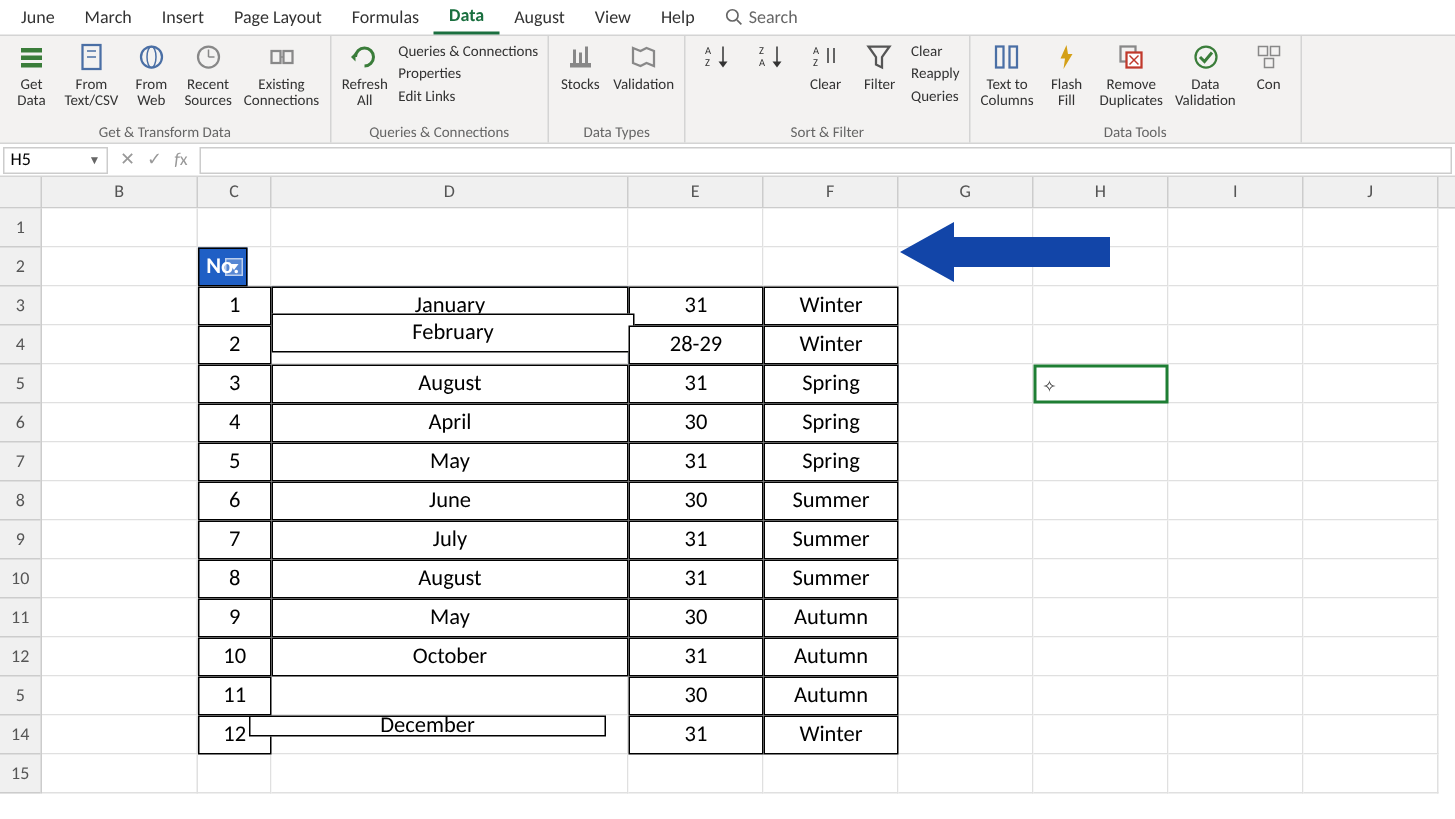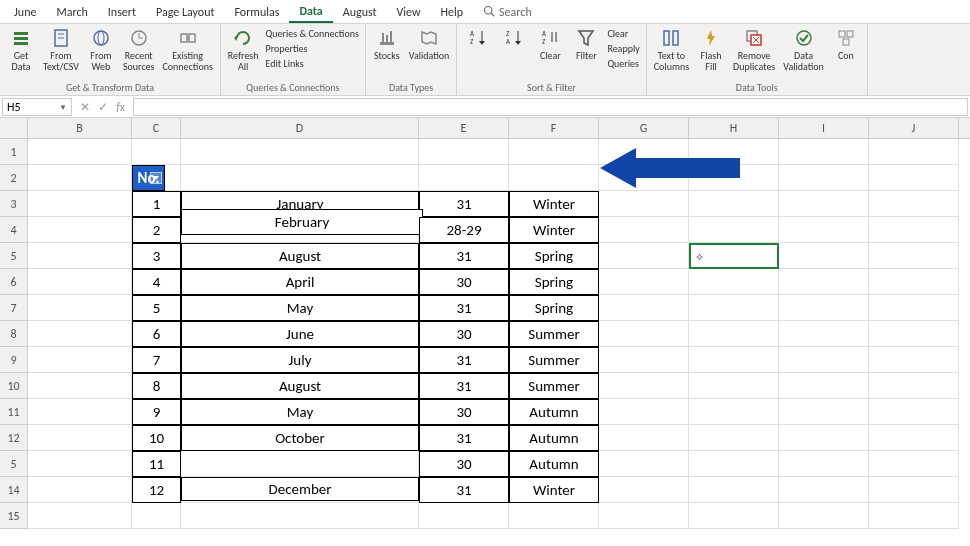--- a/index.html
+++ b/index.html
@@ -509,21 +509,21 @@
       <div class="cell tbl-cell" style="left: 391px; top: 260px; width: 90px; height: 26px;">30</div>
       <div class="cell tbl-cell" style="left: 481px; top: 260px; width: 90px; height: 26px;">Autumn</div>
       <div class="cell tbl-cell" style="left: 104px; top: 286px; width: 49px; height: 26px;">10</div>
       <div class="cell tbl-cell" style="left: 153px; top: 286px; width: 238px; height: 26px;">October</div>
       <div class="cell tbl-cell" style="left: 391px; top: 286px; width: 90px; height: 26px;">31</div>
       <div class="cell tbl-cell" style="left: 481px; top: 286px; width: 90px; height: 26px;">Autumn</div>
       <div class="cell tbl-cell" style="left: 104px; top: 312px; width: 49px; height: 26px;">11</div>
       <div class="cell tbl-cell" style="left: 391px; top: 312px; width: 90px; height: 26px;">30</div>
       <div class="cell tbl-cell" style="left: 481px; top: 312px; width: 90px; height: 26px;">Autumn</div>
       <div class="cell tbl-cell" style="left: 104px; top: 338px; width: 49px; height: 26px;">12</div>
-      <div class="cell tbl-cell" style="left: 153px; top: 338px; width: 238px; height: 24px;">December</div>
+      <div class="cell tbl-cell" style="left: 138px; top: 338px; width: 238px; height: 14px;">December</div>
       <div class="cell tbl-cell" style="left: 391px; top: 338px; width: 90px; height: 26px;">31</div>
       <div class="cell tbl-cell" style="left: 481px; top: 338px; width: 90px; height: 26px;">Winter</div>
       <div class="cell sel-cell" style="left: 661px; top: 104px; width: 90px; height: 26px; background: transparent;">
         <div style="position: absolute; left: 4px; top: 6px; font-size: 11px; color: rgb(51, 51, 51);">✧</div>
       </div>
     </div>
 
   <div class="arrow" style="left:600px; top:30px;">
     <svg width="140" height="40" viewBox="0 0 140 40">
       <polygon points="0,20 36,0 36,10 140,10 140,30 36,30 36,40" fill="#1245a8"></polygon>

